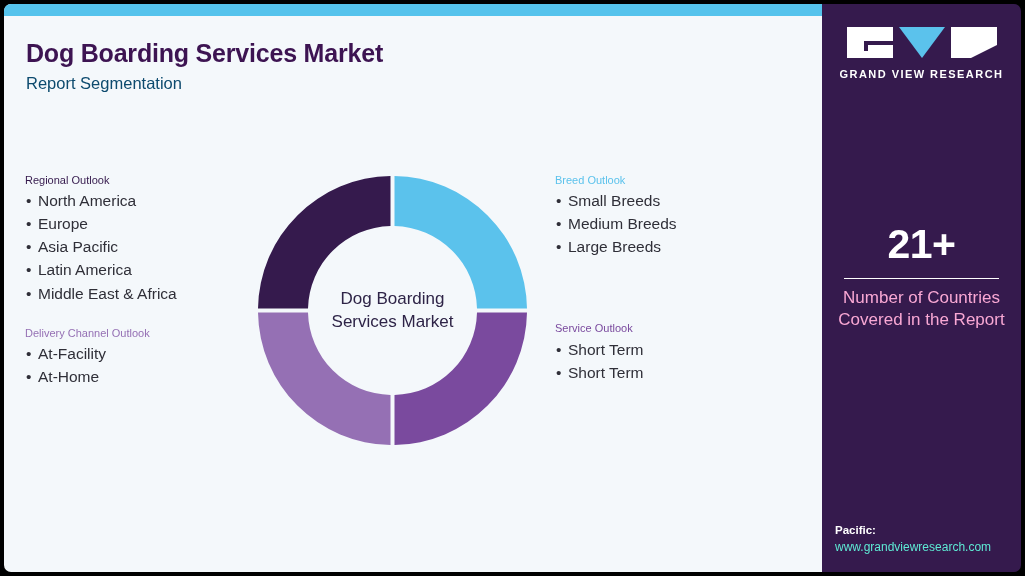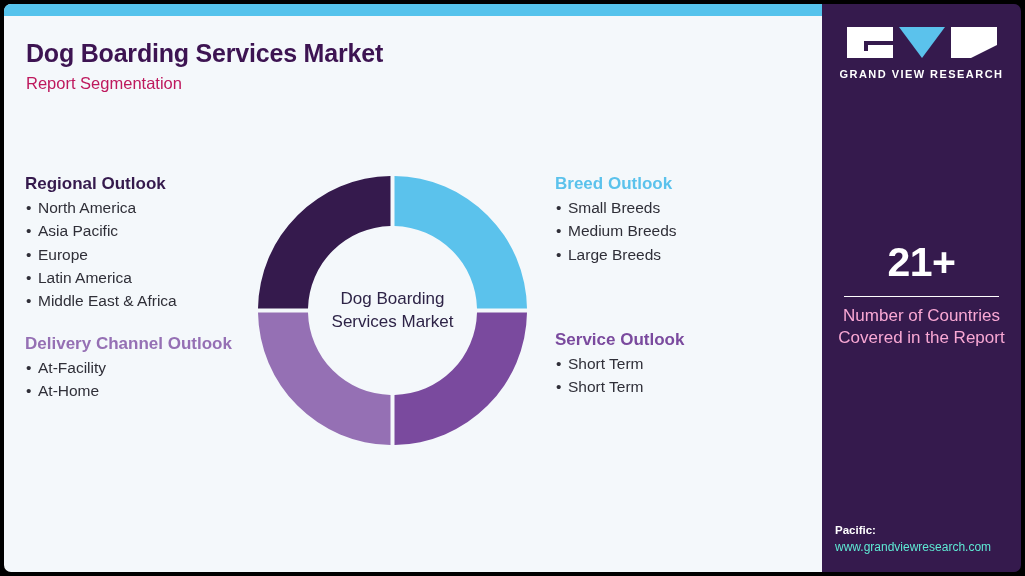--- a/index.html
+++ b/index.html
@@ -64,37 +64,37 @@
     font-size: 25px;
     font-weight: bold;
     color: #3d1452;
     letter-spacing: -0.2px;
     line-height: 1.1;
     margin: 0 0 6px 0;
   }
   .report-subtitle {
     font-size: 16.5px;
     font-weight: normal;
-    color: #be185d;
+    color: #0c4a6e;
     line-height: 1.1;
     margin: 0;
   }
 
   
   .seg-col {
     position: absolute;
   }
   .seg-col.left  { left: 21px;  top: 170px; width: 225px; }
   .seg-col.right { left: 551px; top: 170px; width: 262px; }
 
   .seg-group { margin-bottom: 0; }
 
   .seg-heading {
-    font-size: 17px;
-    font-weight: bold;
+    font-size: 11px;
+    font-weight: normal;
     line-height: 1.2;
     margin: 0 0 2px 0;
   }
   .seg-heading.dark-purple  { color: #351a4d; }
   .seg-heading.med-purple   { color: #9570b4; }
   .seg-heading.light-blue   { color: #5bc2ec; }
   .seg-heading.purple       { color: #7a4a9e; }
 
   .seg-list {
     list-style: none;
@@ -209,21 +209,21 @@
     font-size: 11px;
     font-weight: bold;
     letter-spacing: 1.45px;
     color: #ffffff;
   }
 
   
   .stat-block {
     position: absolute;
     left: 0;
-    top: 238px;
+    top: 220px;
     width: 100%;
     text-align: center;
   }
   .stat-value {
     font-size: 41px;
     font-weight: bold;
     color: #ffffff;
     line-height: 1;
     letter-spacing: -0.5px;
   }
@@ -272,22 +272,22 @@
       <div class="report-title">Dog Boarding Services Market</div>
       <div class="report-subtitle">Report Segmentation</div>
     </div>
 
     <div class="seg-col left">
 
       <div class="seg-group" style="margin-bottom:22px;">
         <div class="seg-heading dark-purple">Regional Outlook</div>
         <ul class="seg-list">
           <li>North America</li>
+          <li>Europe</li>
           <li>Asia Pacific</li>
-          <li>Europe</li>
           <li>Latin America</li>
           <li>Middle East &amp; Africa</li>
         </ul>
       </div>
 
       <div class="seg-group">
         <div class="seg-heading med-purple">Delivery Channel Outlook</div>
         <ul class="seg-list">
           <li>At-Facility</li>
           <li>At-Home</li>

